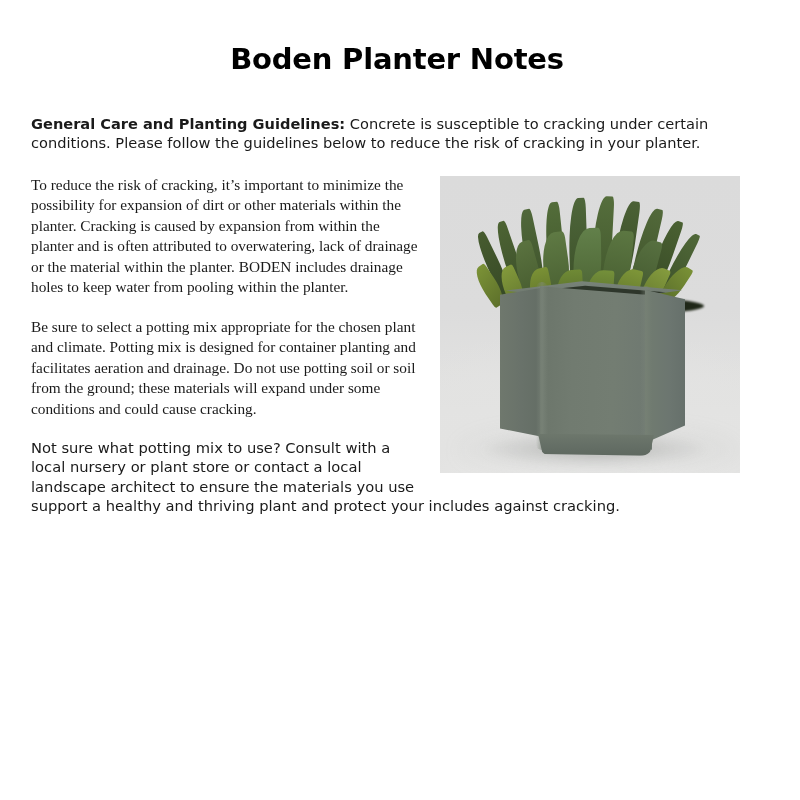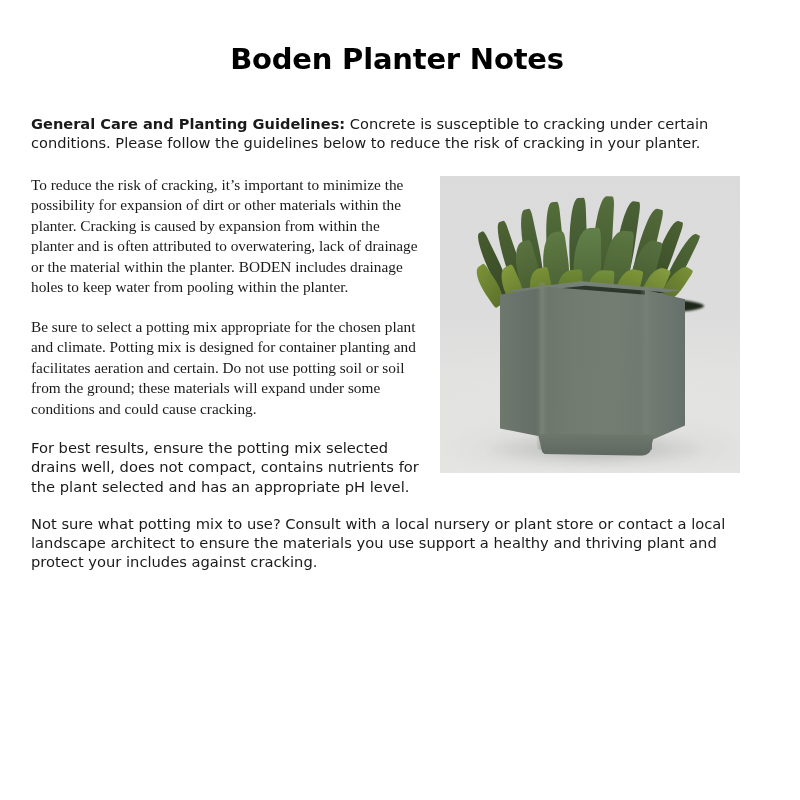--- a/index.html
+++ b/index.html
@@ -281,20 +281,19 @@
         <div class="face-front"></div>
         <div class="face-right"></div>
         <div class="corner-left"></div>
         <div class="corner-right"></div>
         <div class="foot"></div>
       </div>
     </figure>
 
     <p class="flow-para">To reduce the risk of cracking, it’s important to minimize the possibility for expansion of dirt or other materials within the planter. Cracking is caused by expansion from within the planter and is often attributed to overwatering, lack of drainage or the material within the planter. BODEN includes drainage holes to keep water from pooling within the planter.</p>
 
-    <p class="flow-para">Be sure to select a potting mix appropriate for the chosen plant and climate. Potting mix is designed for container planting and facilitates aeration and certain. Do not use potting soil or soil from the ground; these materials will expand under some conditions and could cause cracking.</p>
-
-    <p class="narrow-para">For best results, ensure the potting mix selected drains well, does not compact, contains nutrients for the plant selected and has an appropriate pH level.</p>
+    <p class="flow-para">Be sure to select a potting mix appropriate for the chosen plant and climate. Potting mix is designed for container planting and facilitates aeration and drainage. Do not use potting soil or soil from the ground; these materials will expand under some conditions and could cause cracking.</p>
+
 
     <p class="narrow-para">Not sure what potting mix to use? Consult with a local nursery or plant store or contact a local landscape architect to ensure the materials you use support a healthy and thriving plant and protect your includes against cracking.</p>
 
   </div>
 </div>
 
 </body></html>

